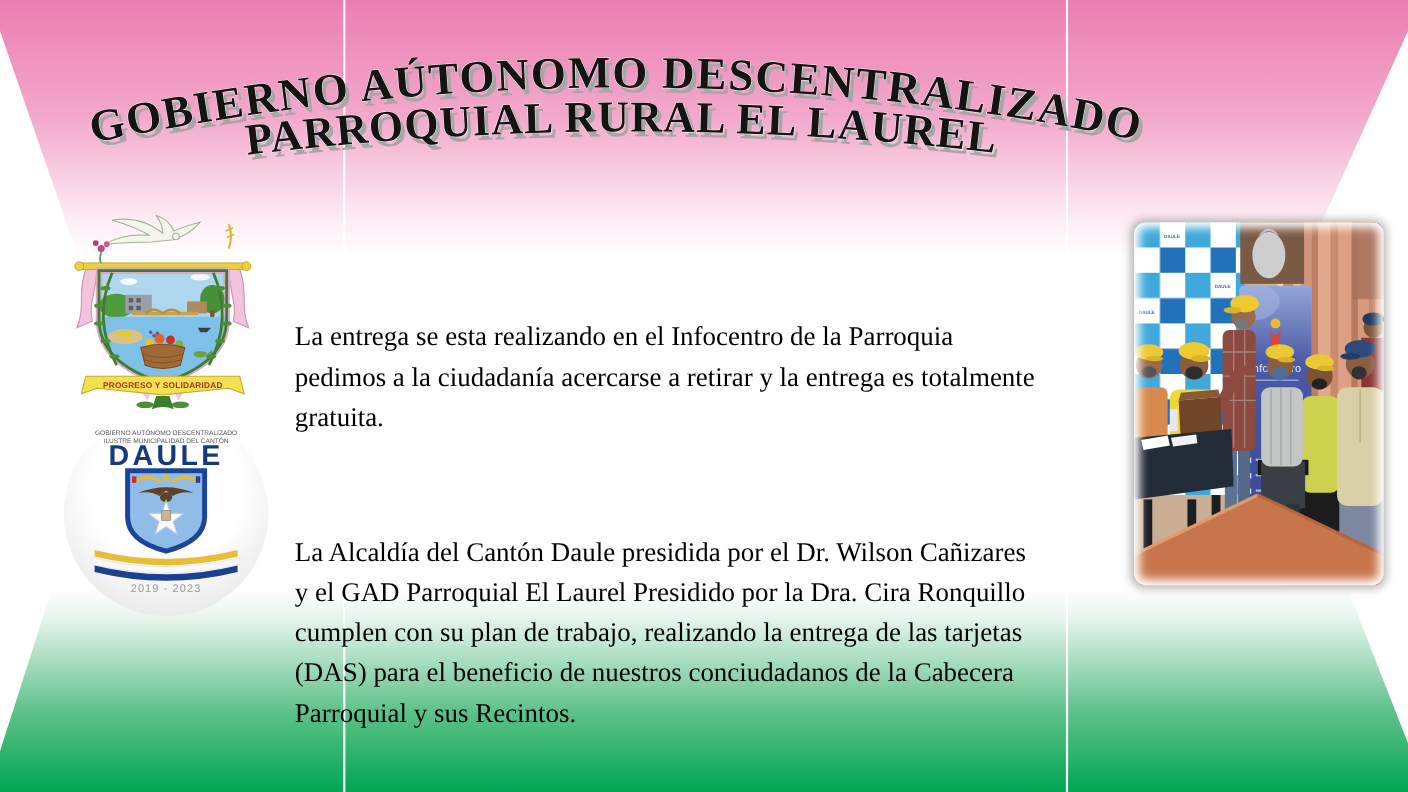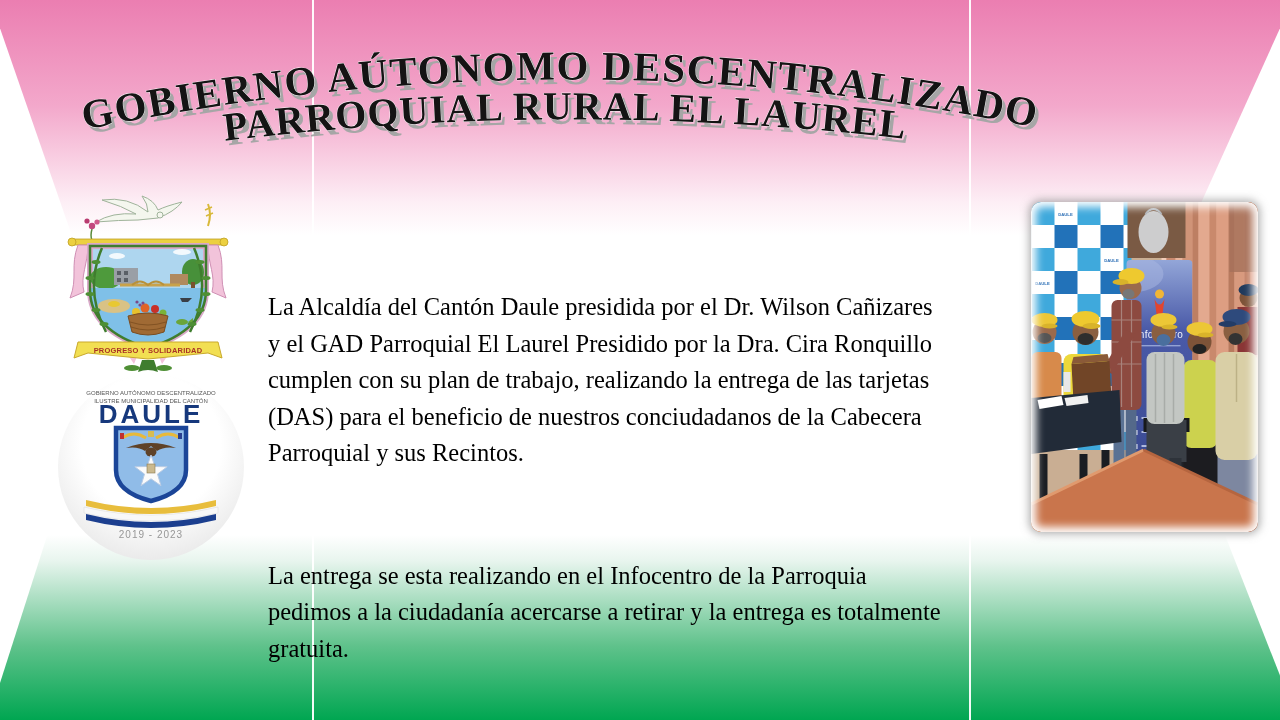--- a/index.html
+++ b/index.html
@@ -197,28 +197,28 @@
     </g>
     <g>
       <path d="M 30 132 Q 95 148 160 132 L 160 138 Q 95 154 30 138 Z" fill="#e8bd3c"></path>
       <path d="M 28 139 Q 95 155 162 139 L 162 145 Q 95 161 28 145 Z" fill="#f8f8f8" stroke="#d8d8d8" stroke-width=".5"></path>
       <path d="M 30 146 Q 95 162 160 146 L 160 152 Q 95 168 30 152 Z" fill="#1c3f8f"></path>
     </g>
     <text class="daule-period" x="95" y="170">2019 - 2023</text>
   </svg>
 
   <div class="body-text">
+    <p>La entrega se esta realizando en el Infocentro de la Parroquia
+pedimos a la ciudadanía acercarse a retirar y la entrega es totalmente
+gratuita.</p>
     <p>La Alcaldía del Cantón Daule presidida por el Dr. Wilson Cañizares
 y el GAD Parroquial El Laurel Presidido por la Dra. Cira Ronquillo
 cumplen con su plan de trabajo, realizando la entrega de las tarjetas
 (DAS) para el beneficio de nuestros conciudadanos de la Cabecera
 Parroquial y sus Recintos.</p>
-    <p>La entrega se esta realizando en el Infocentro de la Parroquia
-pedimos a la ciudadanía acercarse a retirar y la entrega es totalmente
-gratuita.</p>
     
   </div>
 
   <div class="photo">
     <svg viewBox="0 0 226 330">
       <defs>
         <pattern id="chk" width="46" height="46" patternUnits="userSpaceOnUse">
           <rect width="46" height="46" fill="#ffffff"></rect>
           <rect width="23" height="23" fill="#3fa9dc"></rect>
           <rect x="23" y="23" width="23" height="23" fill="#2272b9"></rect>

